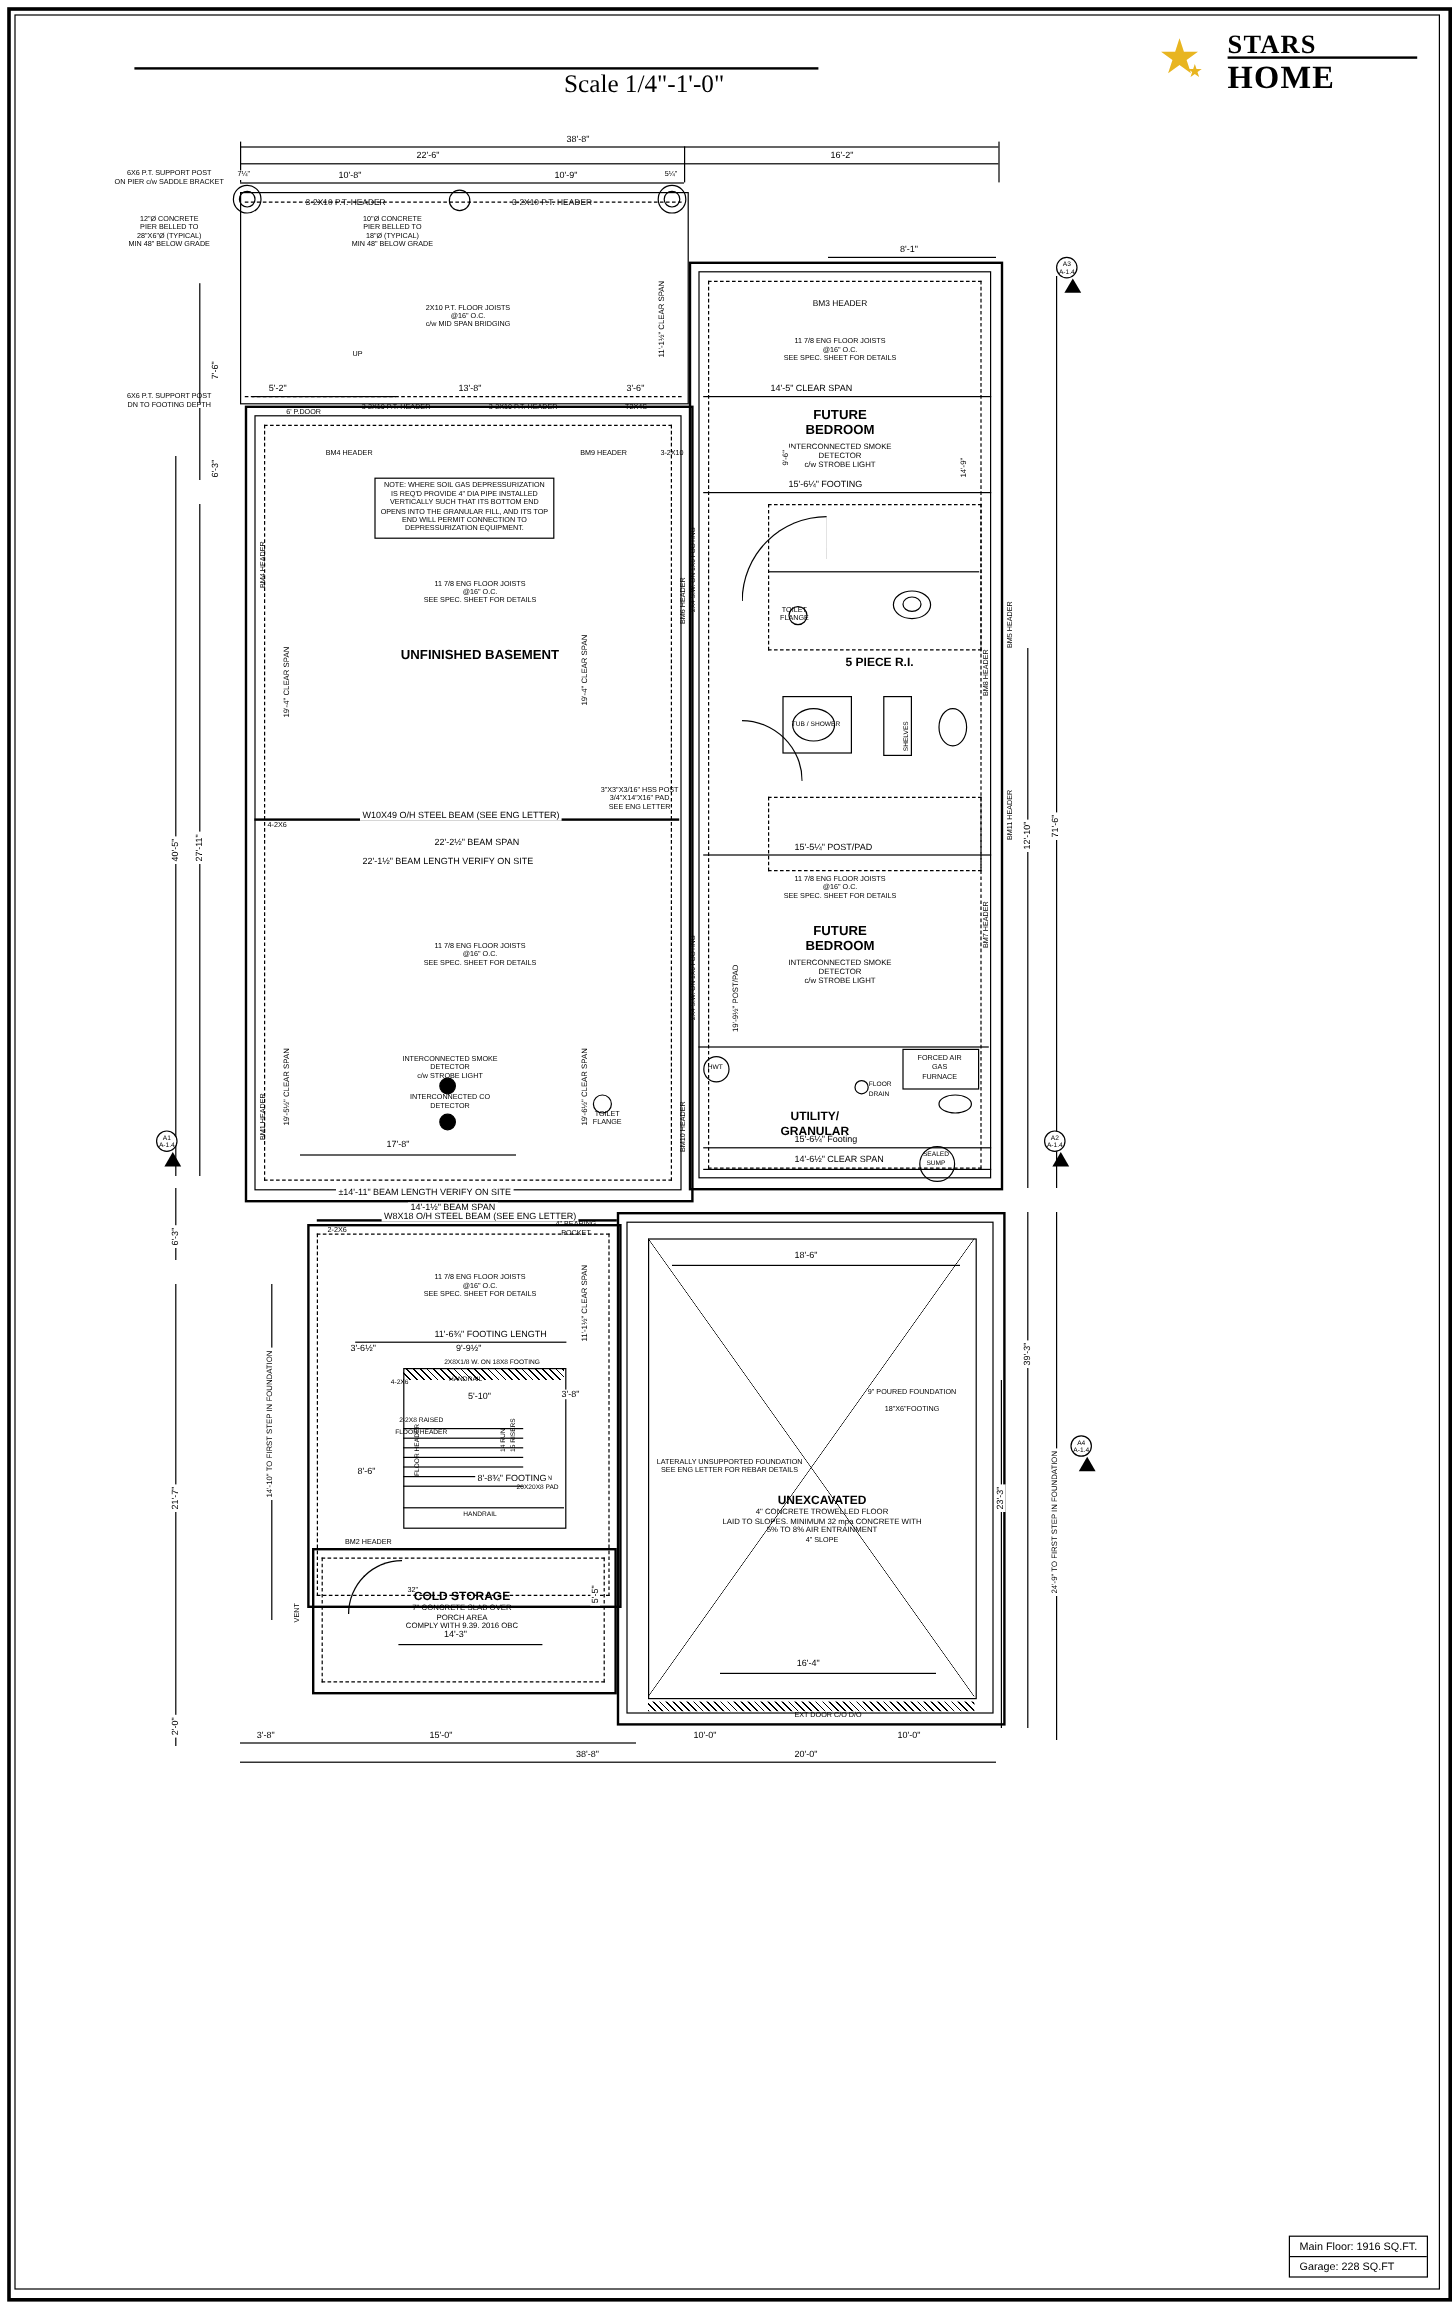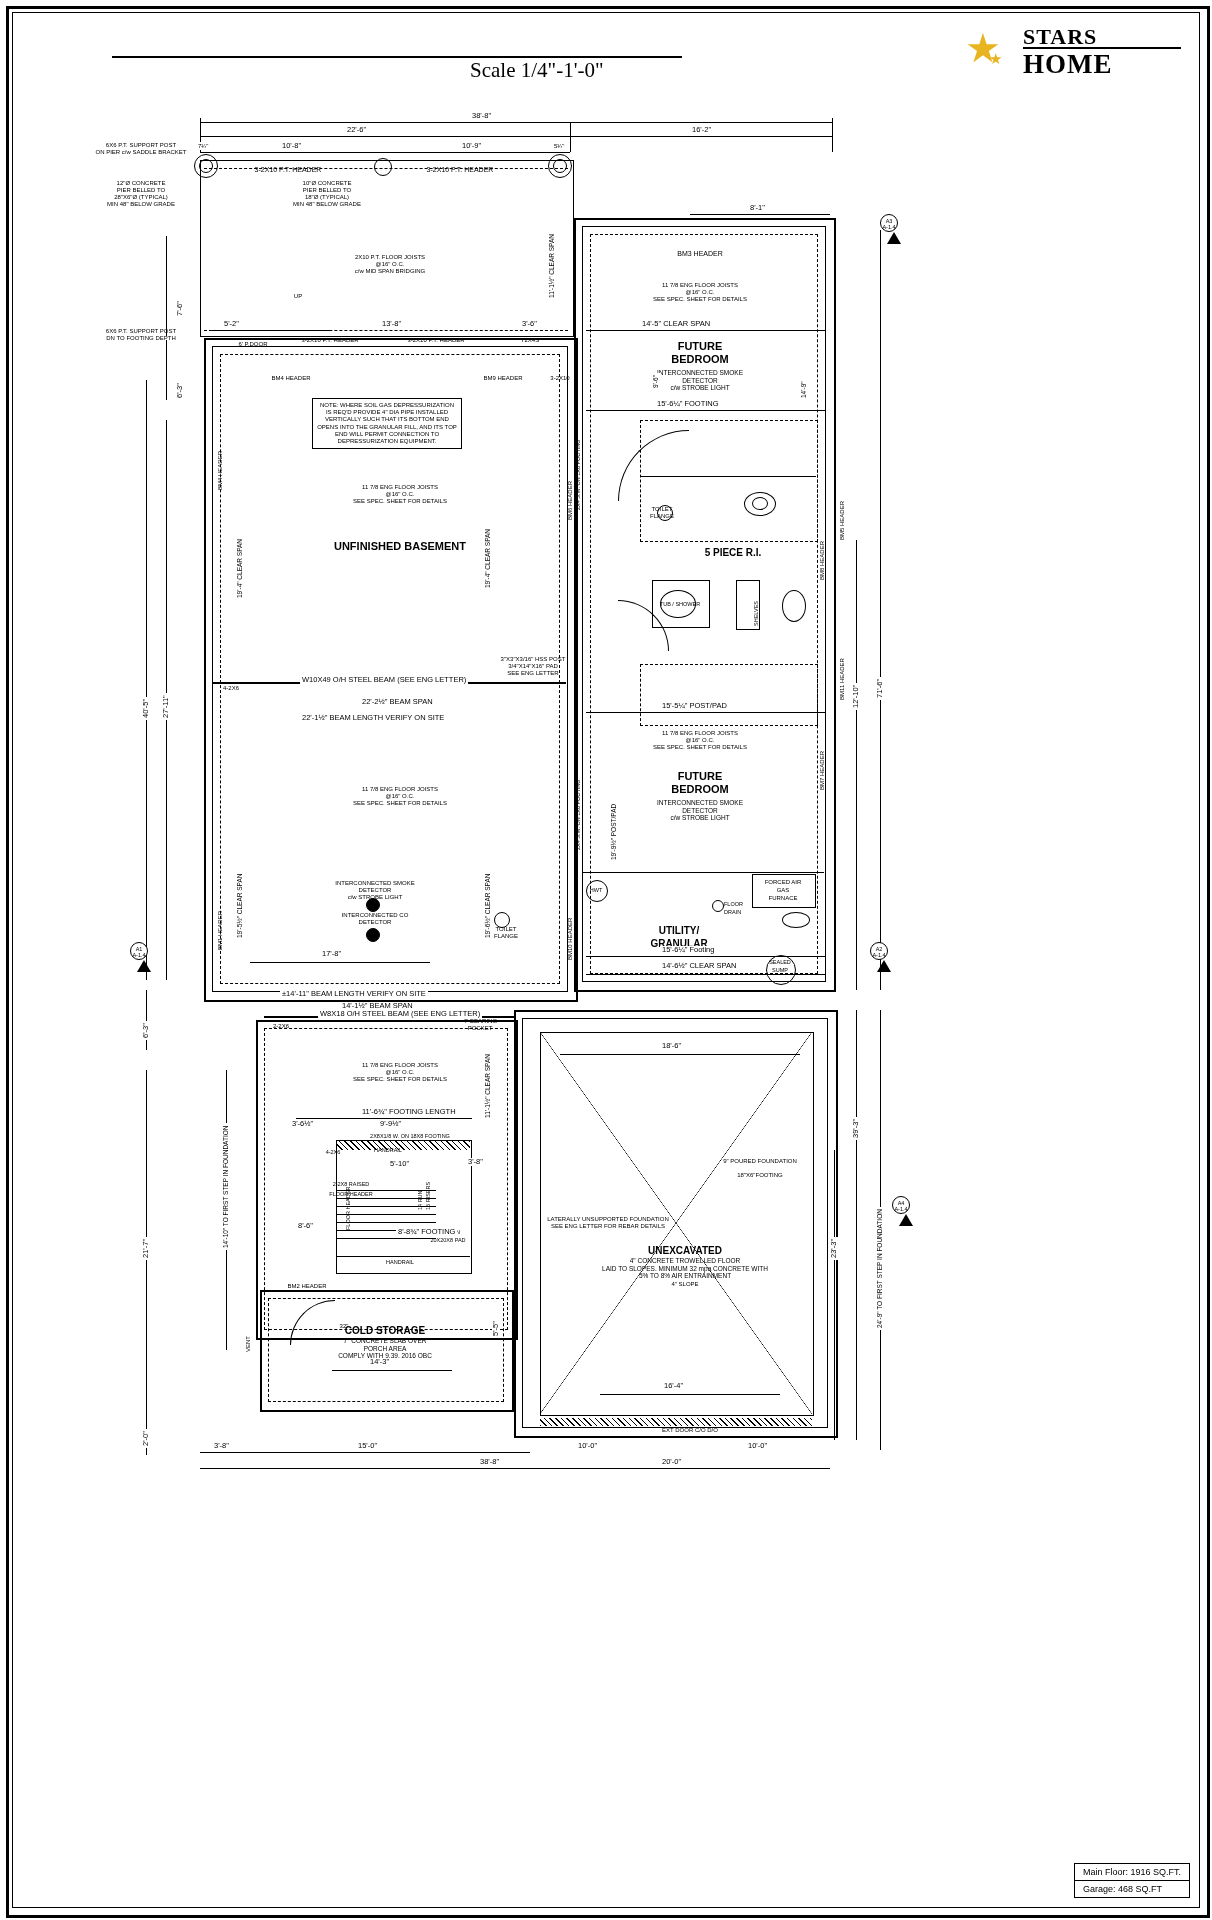--- a/index.html
+++ b/index.html
@@ -408,15 +408,15 @@
   <div class="tri" style="left:887px;top:232px;"></div>
   <div class="mark" style="left:130px;top:942px;">A1<br>A-1.4</div>
   <div class="tri" style="left:137px;top:960px;"></div>
   <div class="mark" style="left:870px;top:942px;">A2<br>A-1.4</div>
   <div class="tri" style="left:877px;top:960px;"></div>
   <div class="mark" style="left:892px;top:1196px;">A4<br>A-1.4</div>
   <div class="tri" style="left:899px;top:1214px;"></div>
 
   <div class="legend">
     <div>Main Floor: 1916 SQ.FT.</div>
-    <div>Garage: 468 SQ.FT</div>
+    <div>Garage: 228 SQ.FT</div>
   </div>
 </div>
 
 </body></html>

